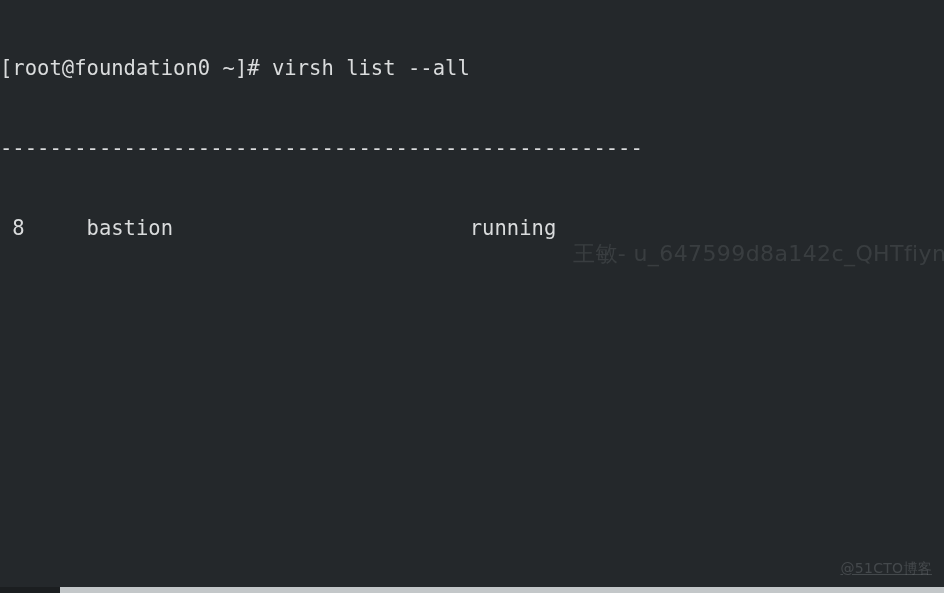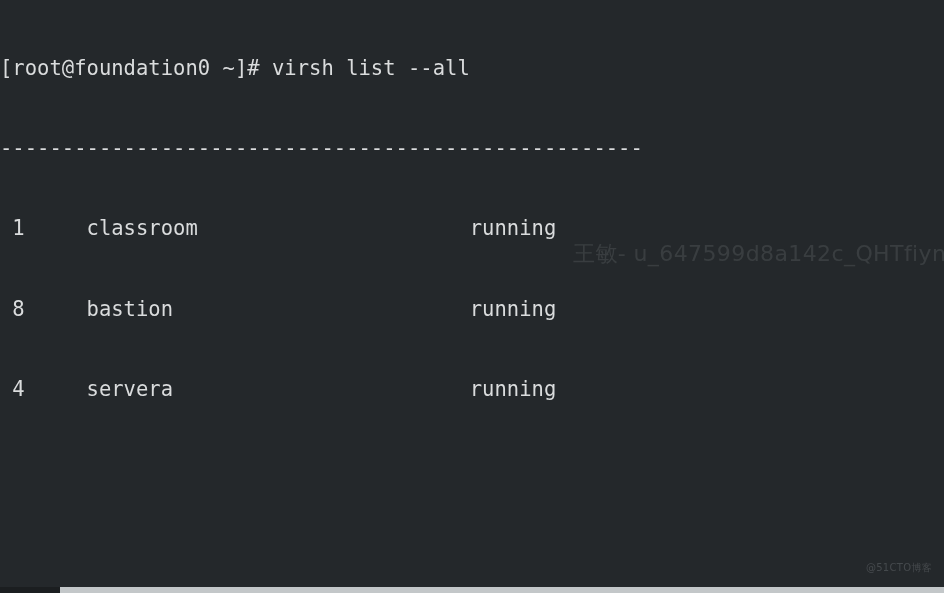--- a/index.html
+++ b/index.html
@@ -42,23 +42,24 @@
   }
   #wm-main {
     left: 573px;
     top: 241px;
     font-size: 22px;
     letter-spacing: 0.4px;
   }
   #wm-corner {
     right: 12px;
     bottom: 11px;
-    font-size: 10px;
+    font-size: 14px;
     color: rgba(200, 205, 210, 0.20);
     letter-spacing: 0.3px;
+    text-decoration: underline;
   }
   #bottom-bar {
     position: absolute;
     left: 60px;
     right: 0;
     bottom: 0;
     height: 6px;
     background: #c3c7c9;
   }
   #bottom-bar-left {
@@ -71,23 +72,21 @@
   }
 </style>
 </head>
 <body>
 
 <div id="terminal">
 
   <div id="screen">
     <span class="line">[root@foundation0 ~]# virsh list --all</span>
     <span class="line">----------------------------------------------------</span>
-    <span class="line"> 1     classroom                      running</span>
     <span class="line"> 8     bastion                        running</span>
-    <span class="line"> 4     servera                        running</span>
     
     
     
     
     
     
     
     
     
     

